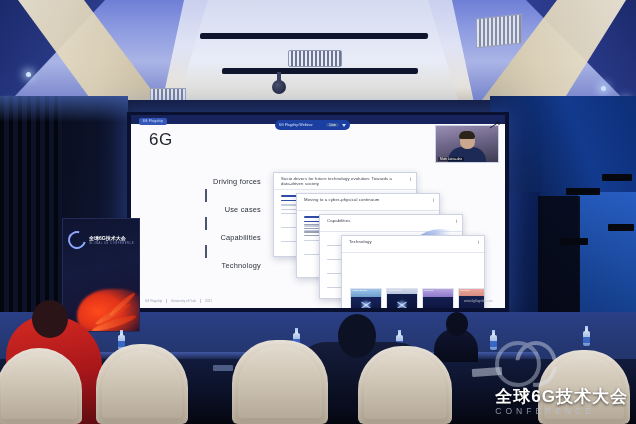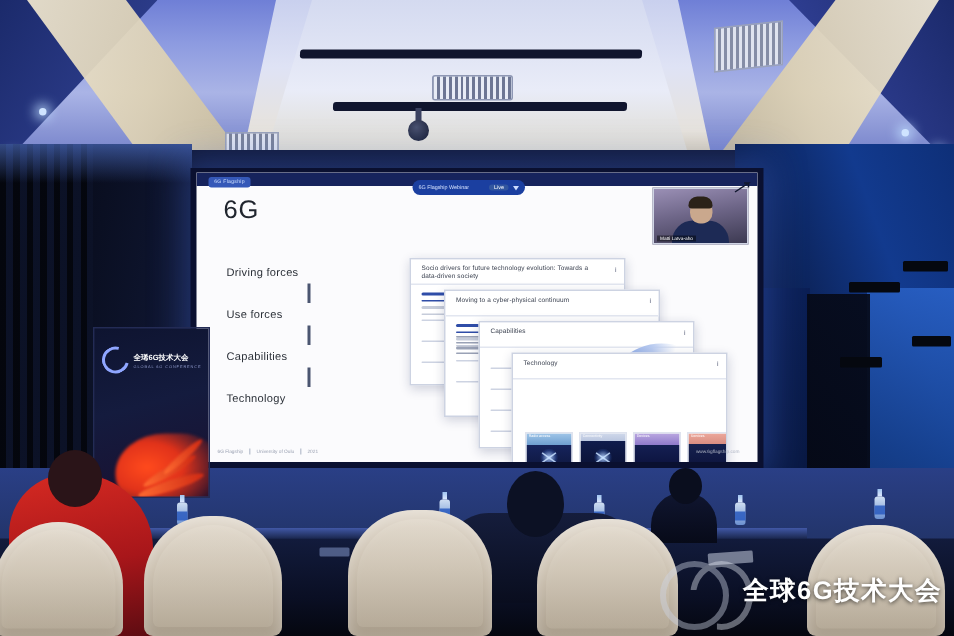--- a/index.html
+++ b/index.html
@@ -96,21 +96,21 @@
     border-radius:50% 50% 45% 45%;background:#caa88d;}
   .vtile-hair{position:absolute;left:50%;top:5px;width:16px;height:8px;margin-left:-8px;
     border-radius:8px 8px 3px 3px;background:#2b2218;}
   .vtile-body{position:absolute;left:50%;bottom:0;width:38px;height:15px;margin-left:-19px;
     border-radius:14px 14px 0 0;background:#1d2a55;}
   .vtile-name{position:absolute;left:2px;bottom:1px;font-size:3.2px;color:#fff;
     background:rgba(0,0,0,.45);padding:0 2px;white-space:nowrap;}
   .vtile-arrow{position:absolute;right:-1px;top:-5px;width:10px;height:7px;}
 
   
-  .flow{position:absolute;left:20px;top:62px;width:110px;text-align:left;}
+  .flow{position:absolute;left:20px;top:62px;width:110px;text-align:right;}
   .flow-node{font-size:7.4px;color:#2b3038;letter-spacing:.2px;}
   .flow-bar{width:1.6px;height:13px;background:#4a5570;margin:3px auto;}
 
   
   .card{position:absolute;background:#fff;border:1px solid #cdd3e2;
     box-shadow:0 2px 7px rgba(25,35,80,.2);overflow:hidden;}
   .card-hd{position:absolute;left:0;top:0;right:0;height:16px;background:#fff;
     border-bottom:1px solid #e2e6f0;}
   .card-title{position:absolute;left:7px;top:3px;right:14px;font-size:4.3px;color:#343b4a;
     line-height:5.4px;letter-spacing:.1px;}
@@ -186,21 +186,21 @@
     box-shadow:inset 0 4px 10px rgba(255,255,255,.35);}
   .chair::after{content:"";position:absolute;left:6%;top:7%;width:88%;height:86%;
     border-radius:40px 40px 4px 4px;background:linear-gradient(180deg,#e7e0d4,#bdb2a0);opacity:.55;}
 
   
   .person{position:absolute;bottom:0;}
   .p-head{position:absolute;border-radius:50%;}
   .p-body{position:absolute;border-radius:34px 34px 0 0;}
 
   
-  .wm{position:absolute;right:8px;bottom:8px;display:flex;align-items:center;gap:5px;}
+  .wm{position:absolute;right:8px;bottom:8px;display:flex;align-items:flex-start;gap:5px;flex-direction:column;}
   .wm-mark{position:relative;width:50px;height:44px;opacity:.42;}
   .wm-o{position:absolute;left:0;top:2px;width:38px;height:38px;border-radius:50%;
     border:4px solid #cfd6e6;}
   .wm-g{position:absolute;left:20px;top:2px;width:34px;height:38px;}
   .wm-g span{position:absolute;left:0;top:0;width:34px;height:38px;border-radius:50%;
     border:4px solid #e3e8f2;clip-path:polygon(0 0,100% 0,100% 100%,42% 100%,42% 56%,100% 56%,100% 42%,0 42%);}
   .wm-txt{display:flex;flex-direction:column;}
   .wm-cn{font-size:17px;color:#ffffff;font-weight:bold;letter-spacing:1px;line-height:18px;
     text-shadow:0 1px 3px rgba(0,0,0,.7);}
   .wm-en{font-size:8.5px;color:#b9c0d2;letter-spacing:4px;line-height:10px;opacity:.75;}
@@ -269,21 +269,21 @@
       <div class="vtile-hair"></div>
       <div class="vtile-name">Matti Latva-aho</div>
     </div>
     <svg class="vtile-arrow" style="position:absolute;right:4px;top:6px;width:12px;height:8px;" viewBox="0 0 12 8">
       <path d="M1 7 L10 1 L7 1 M10 1 L10 4" stroke="#11182f" stroke-width="1" fill="none"></path>
     </svg>
 
     <div class="flow">
       <div class="flow-node">Driving forces</div>
       <div class="flow-bar"></div>
-      <div class="flow-node">Use forces</div>
+      <div class="flow-node">Use cases</div>
       <div class="flow-bar"></div>
       <div class="flow-node">Capabilities</div>
       <div class="flow-bar"></div>
       <div class="flow-node">Technology</div>
     </div>
 
     <div class="card" id="card1">
       <div class="card-hd"></div>
       <div class="card-title">Socio drivers for future technology evolution:
 Towards a data-driven society</div>
@@ -432,16 +432,17 @@
 
   <div class="wm">
     <div class="wm-mark">
       <div class="wm-o"></div>
       <div class="wm-g">
           <span></span>
         </div>
     </div>
     <div class="wm-txt">
       <div class="wm-cn">全球6G技术大会</div>
+      <div class="wm-en2">CONFERENCE</div>
     </div>
   </div>
 
 </div>
 
 </body></html>

